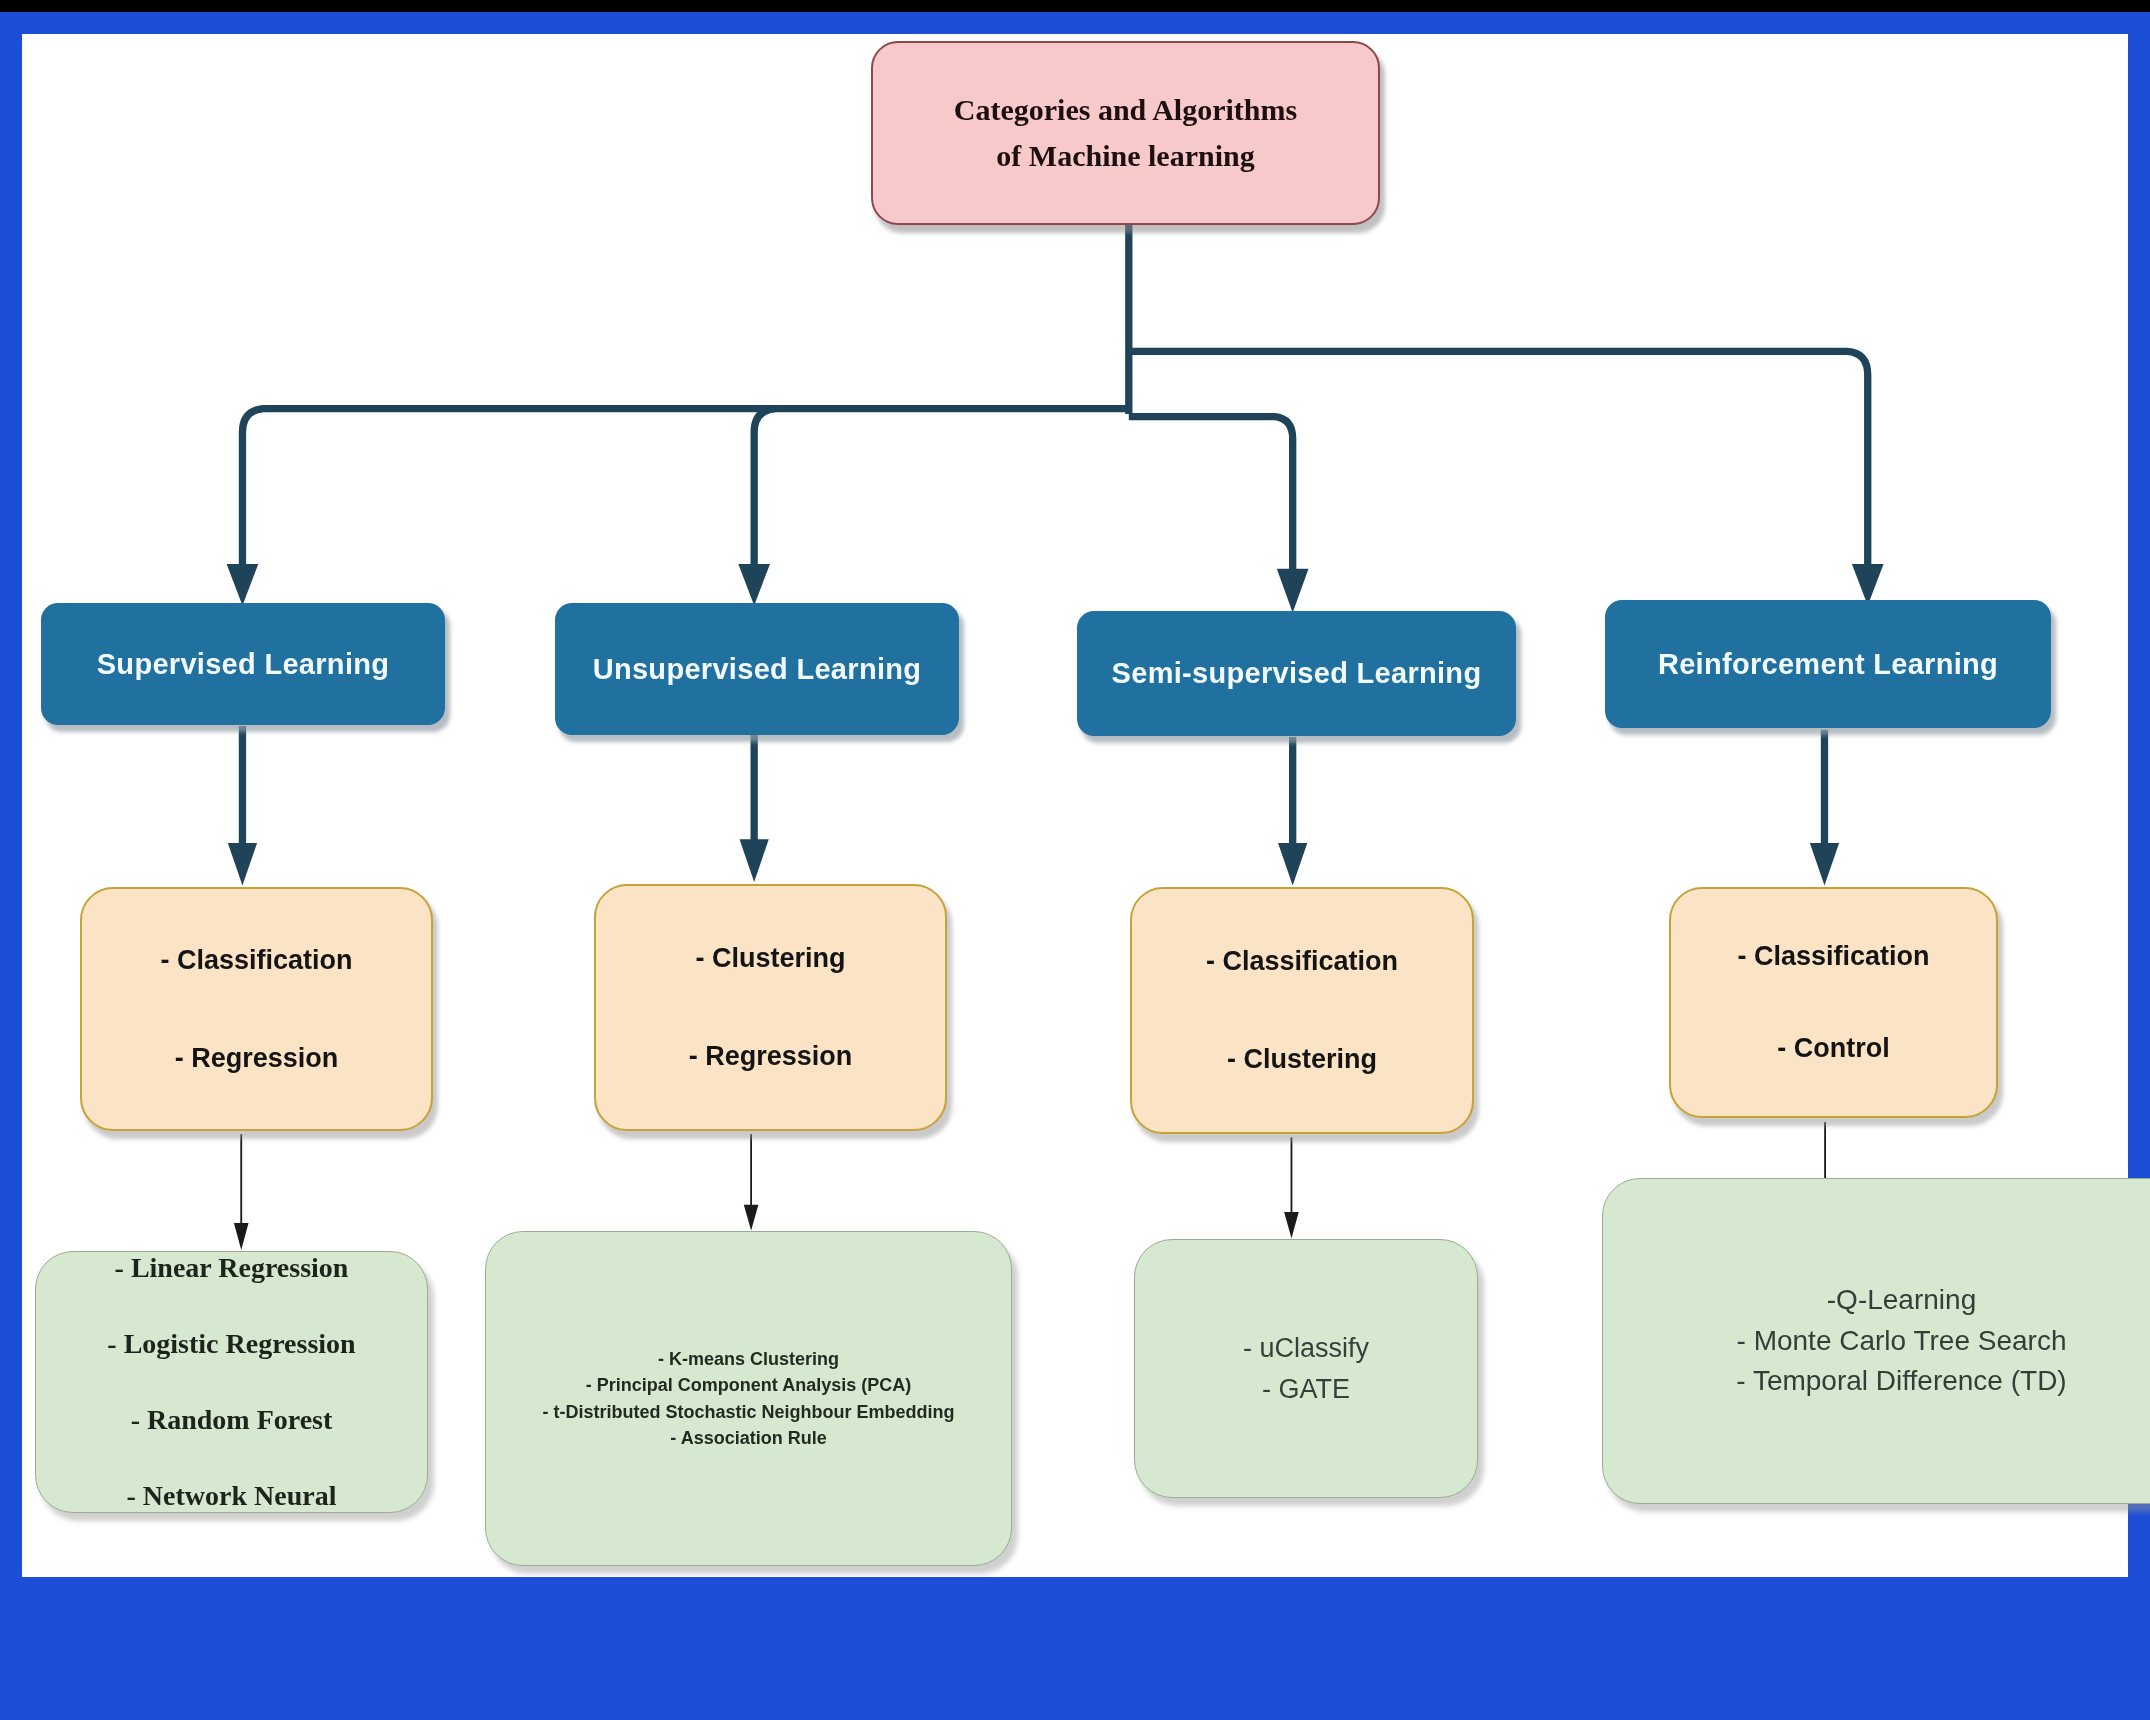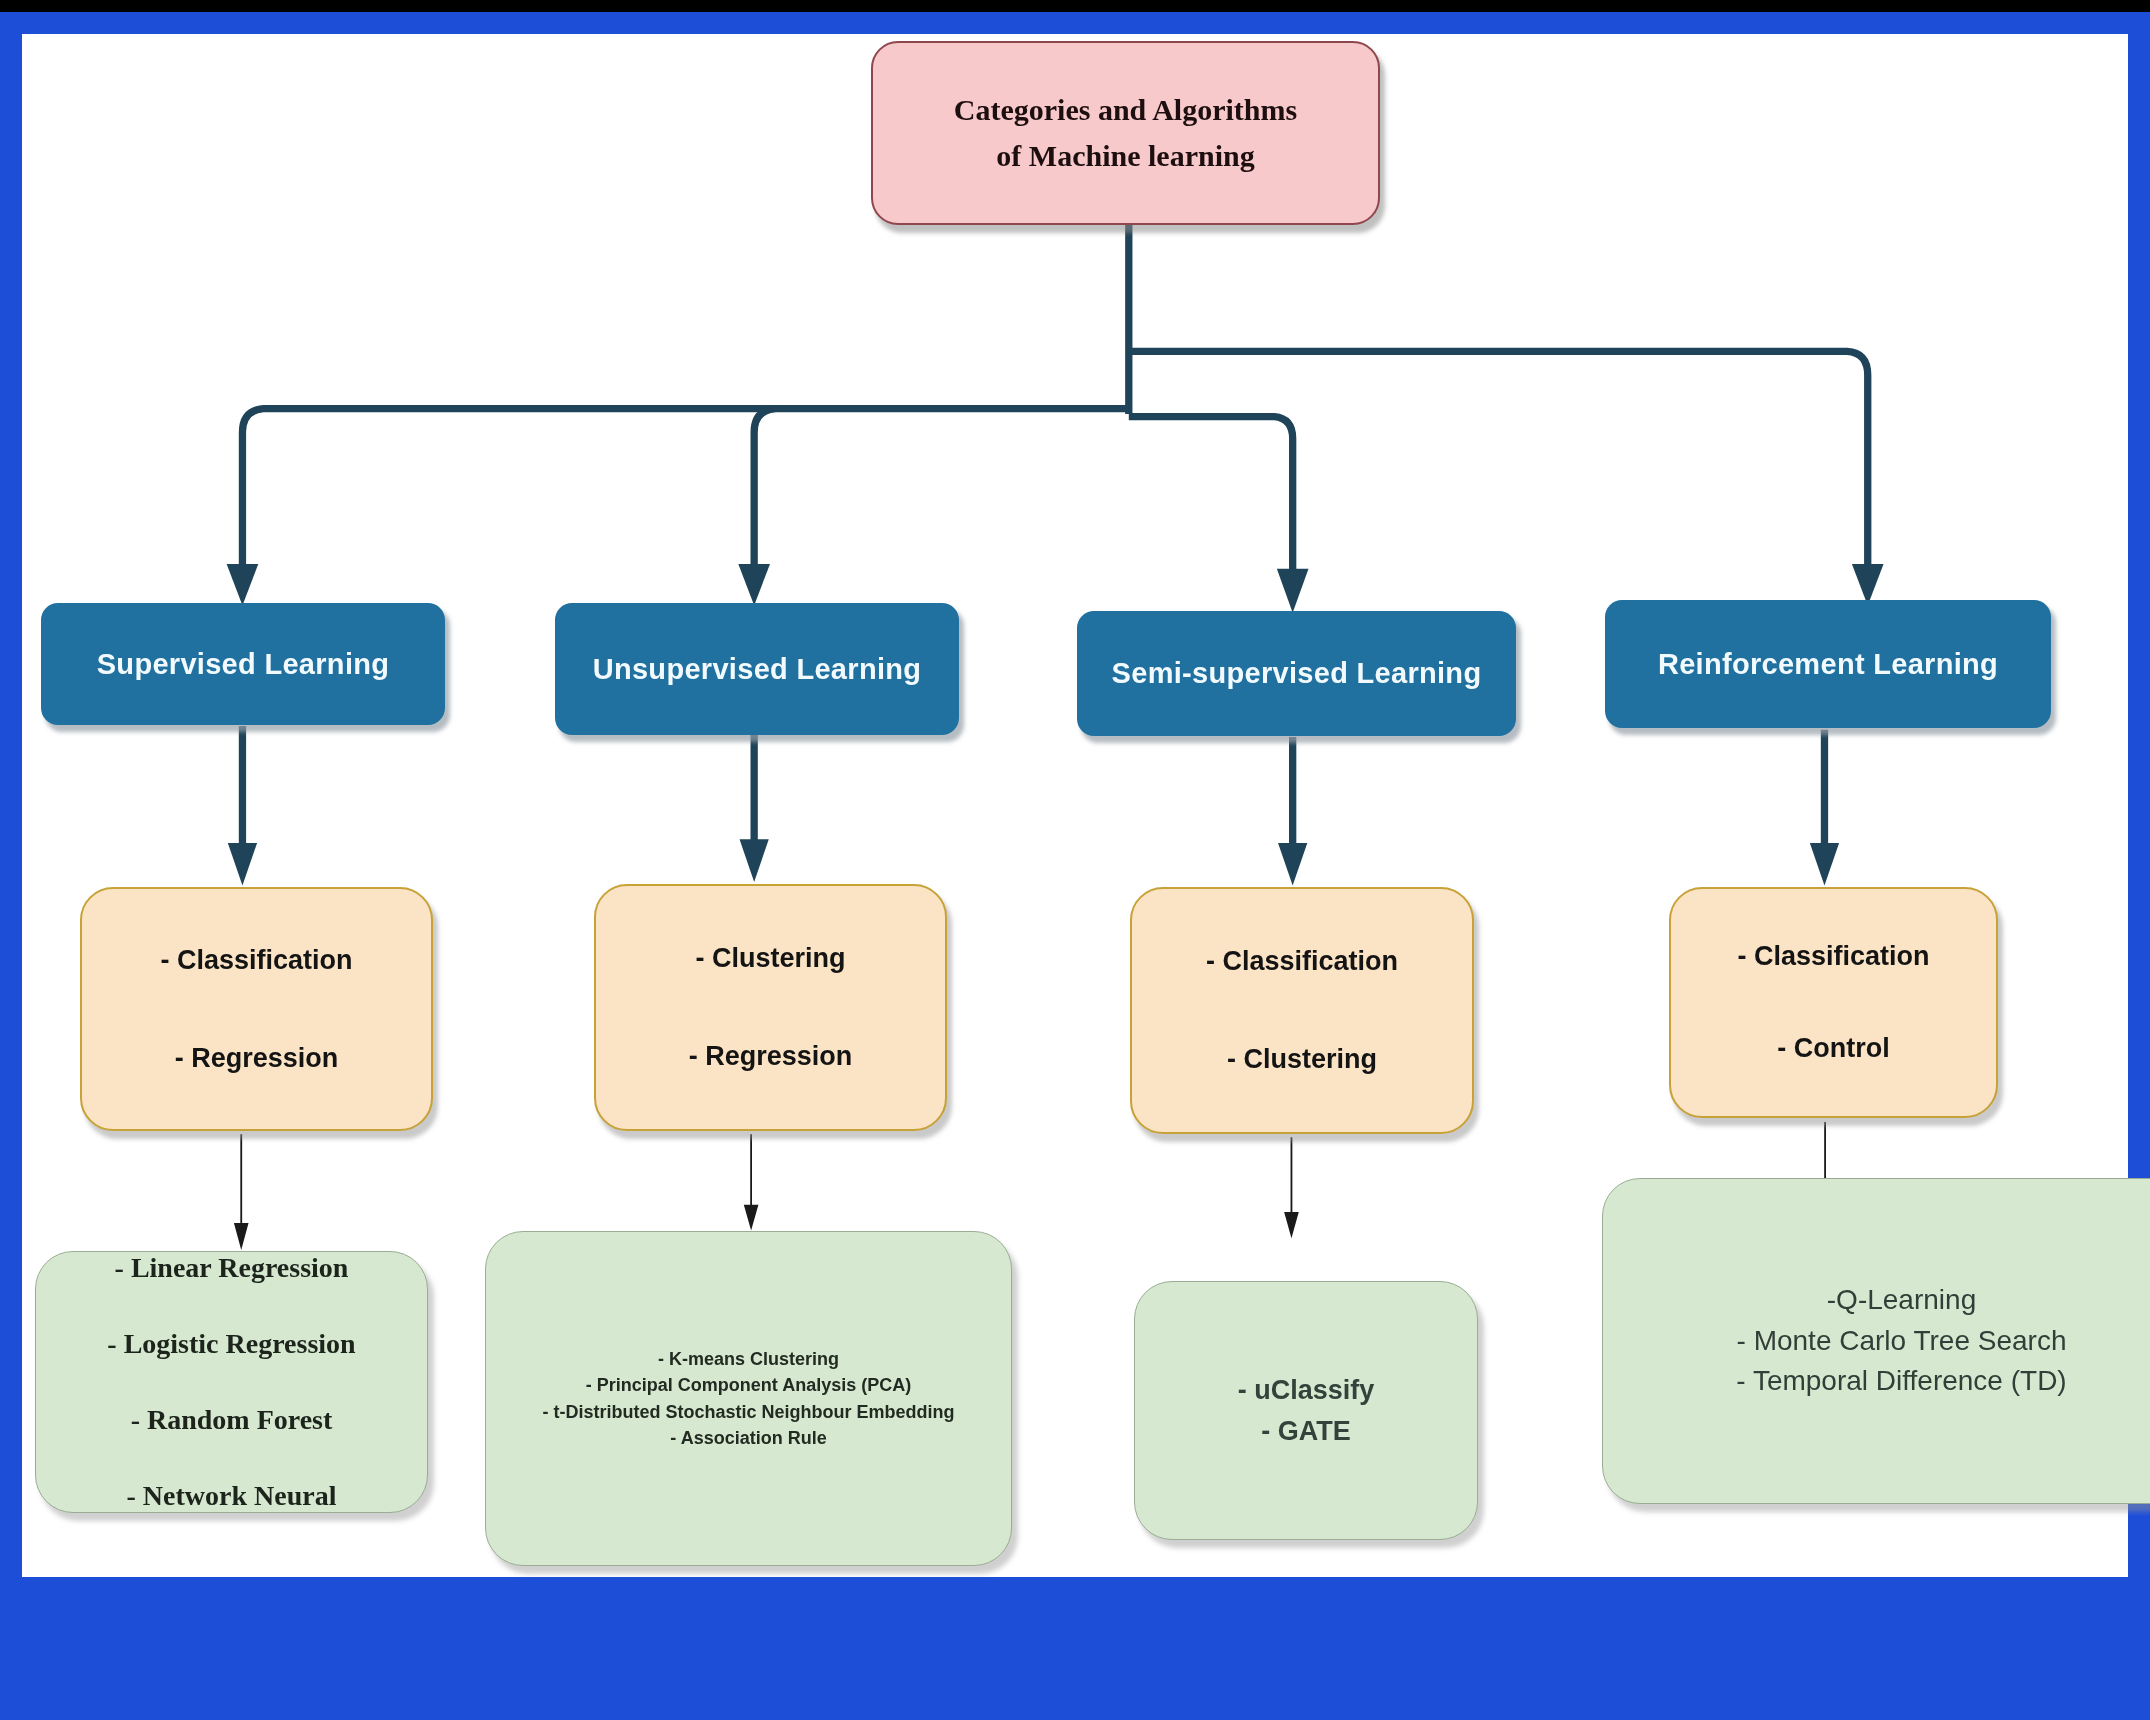--- a/index.html
+++ b/index.html
@@ -184,21 +184,21 @@
     <div class="line">- Logistic Regression</div>
     <div class="line">- Random Forest</div>
     <div class="line">- Network Neural</div>
   </div>
   <div class="box algo-box algo-sans-bold" style="left:485px; top:1219px; width:527px; height:335px;">
     <div class="line">- K-means Clustering</div>
     <div class="line">- Principal Component Analysis (PCA)</div>
     <div class="line">- t-Distributed Stochastic Neighbour Embedding</div>
     <div class="line">- Association Rule</div>
   </div>
-  <div class="box algo-box algo-sans" style="left:1134px; top:1269px; width:344px; height:259px;font-weight:bold;">
+  <div class="box algo-box algo-sans" style="left:1134px; top:1227px; width:344px; height:259px;">
     <div class="line">- uClassify</div>
     <div class="line">- GATE</div>
   </div>
   <div class="box algo-box algo-sans-lg" style="left:1602px; top:1166px; width:599px; height:326px;">
     <div class="line">-Q-Learning</div>
     <div class="line">- Monte Carlo Tree Search</div>
     <div class="line">- Temporal Difference (TD)</div>
   </div>
 </div>
 

